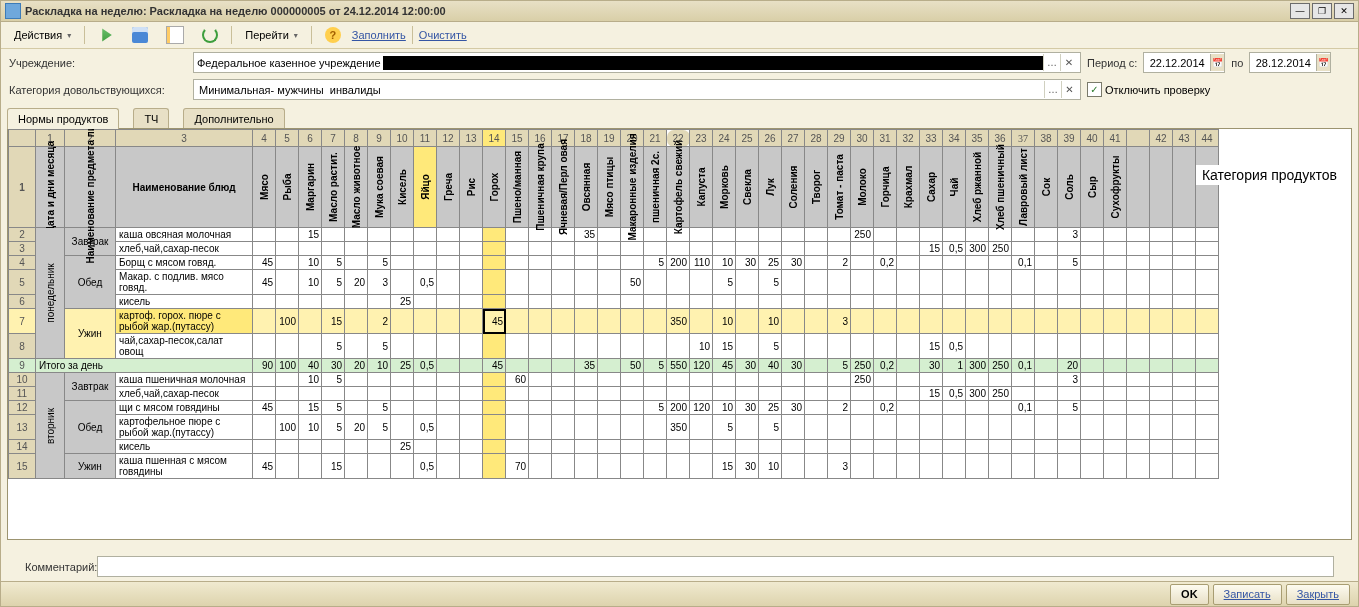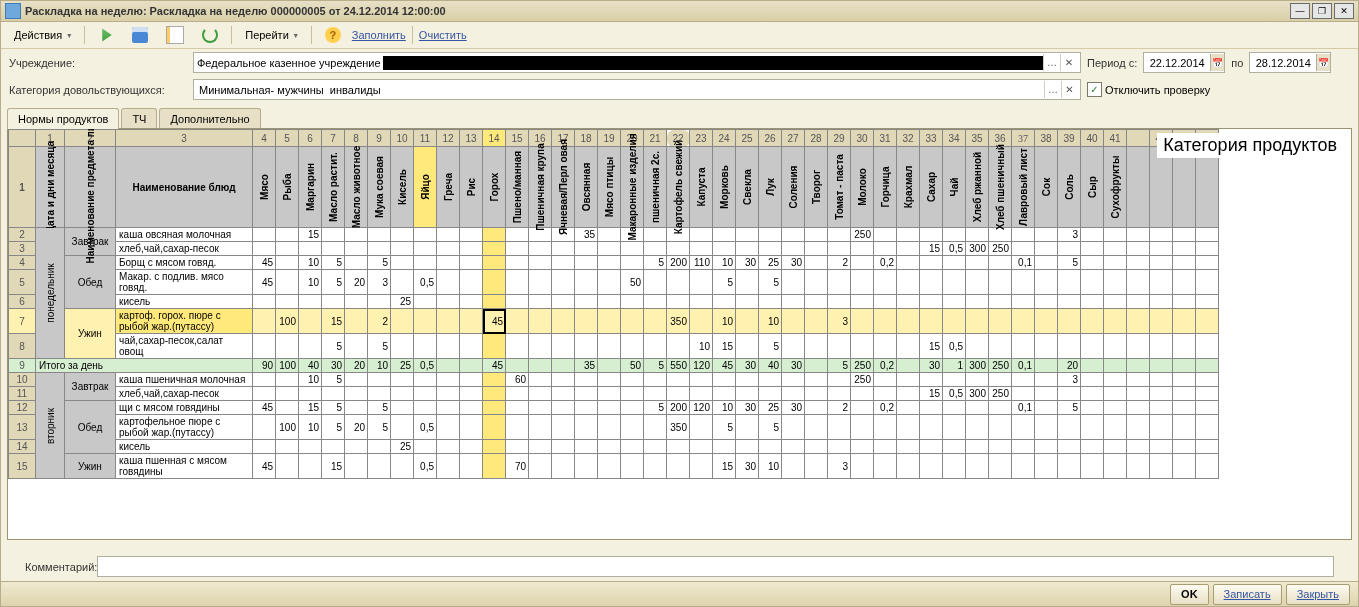--- a/index.html
+++ b/index.html
@@ -25,40 +25,40 @@
 .field{flex:1;height:19px;border:1px solid #b0b0a0;background:#fff;display:flex;align-items:center;padding:0 3px;position:relative}
 .field input{border:0;outline:0;width:100%;font:inherit;background:transparent}
 .field .clr,.field .dots{width:16px;height:17px;display:flex;align-items:center;justify-content:center;border-left:1px solid #d0d0c0;cursor:pointer;font-size:10px;color:#555}
 .redacted{background:#000;height:14px;flex:1;margin-left:2px}
 .date{width:80px;height:19px;border:1px solid #b0b0a0;background:#fff;display:flex;align-items:center}
 .date input{border:0;width:62px;text-align:center;font:inherit;outline:0}
 .date .cal{width:16px;height:17px;background:#e8e0c6;border-left:1px solid #b0b0a0;cursor:pointer;display:flex;align-items:center;justify-content:center;font-size:9px}
 .chk{display:flex;align-items:center;gap:3px;cursor:pointer}
 .chk-box{width:13px;height:13px;border:1px solid #7a7a6a;background:#fff;display:flex;align-items:center;justify-content:center;color:#2a7a2a;font-size:10px}
 .tabs{display:flex;padding-left:6px;margin-top:4px}
-.tab{padding:4px 10px;border:1px solid #b8ad8a;border-bottom:none;background:#e8e0c6;cursor:pointer;margin-right:2px;border-radius:3px 3px 0 0;position:relative;top:1px}
+.tab{padding:4px 10px;border:1px solid #b8ad8a;border-bottom:none;background:#e8e0c6;cursor:pointer;margin-right:14px;border-radius:3px 3px 0 0;position:relative;top:1px}
 .tab.active{background:#f5f1e0;font-weight:normal;z-index:2}
 .gridwrap{margin:0 6px;border:1px solid #9c9470;height:410px;background:#fff;overflow:auto;position:relative}
 table.grid{border-collapse:collapse;font-size:10px}
 table.grid th,table.grid td{border:1px solid #888;padding:0;text-align:center;background:#fff}
 .grid .numhdr{background:#e1d8b7;height:16px;font-weight:normal;color:#555;font-size:10px}
 .grid .colhdr{background:#c8c8c8;height:80px;position:relative}
 .grid .colhdr .vtxt{transform:rotate(-90deg);white-space:nowrap;font-size:10px;position:absolute;left:50%;top:50%;transform-origin:center;transform:translate(-50%,-50%) rotate(-90deg)}
 .grid .rowidx{background:#e1d8b7;width:26px;color:#555;font-size:10px}
 .grid .daycell{background:#c8c8c8;width:28px;position:relative}
 .grid .daycell .vtxt{transform:translate(-50%,-50%) rotate(-90deg);position:absolute;left:50%;top:50%;white-space:nowrap;font-size:10px}
 .grid .mealcell{background:#c8c8c8;width:50px;font-size:10px}
 .grid .dishcell{text-align:left;padding:1px 3px;font-size:10px;width:130px;max-width:130px}
 .grid .val{width:20px;text-align:right;padding-right:2px;font-size:10px}
 .grid .hl-col{background:#ffe97a!important}
 .grid .hl-row td{background:#fff2b0}
 .grid .hl-row .dishcell{background:#ffe97a}
 .grid .hl-cell{background:#fff;outline:2px solid #000;outline-offset:-2px}
 .grid .total-row td{background:#d5efd0}
-.catprod{position:absolute;right:8px;top:4px;font-size:18px;background:#fff;padding:2px 6px}
+.catprod{position:absolute;right:8px;top:36px;font-size:14px;background:#fff;padding:2px 6px}
 .footer{position:absolute;bottom:0;left:0;right:0}
 .commentrow{display:flex;align-items:center;padding:4px 24px;gap:0}
 .statusbar{height:24px;background:linear-gradient(#f0ead0,#ddd3ad);border-top:1px solid #b8ad8a;display:flex;align-items:center;justify-content:flex-end;padding:0 8px;gap:4px}
 .sbtn{height:19px;padding:0 10px;border:1px solid #a89d72;background:linear-gradient(#fdfbf0,#e8e0c6);cursor:pointer;display:flex;align-items:center;border-radius:2px;color:#3455a4;text-decoration:underline}
 .sbtn.ok{font-weight:bold;color:#000;text-decoration:none}
 </style>
 </head>
 <body>
 <div class="window">
 

